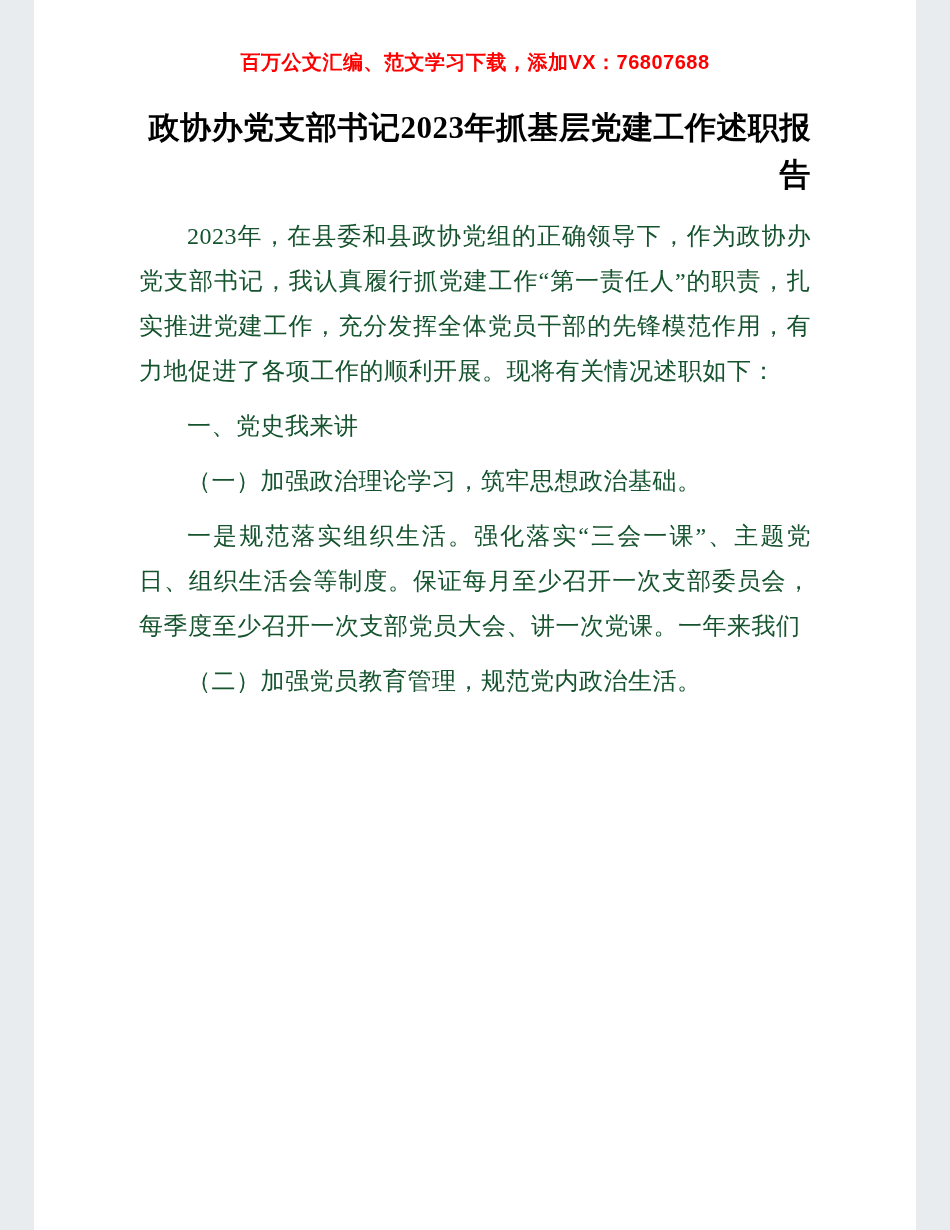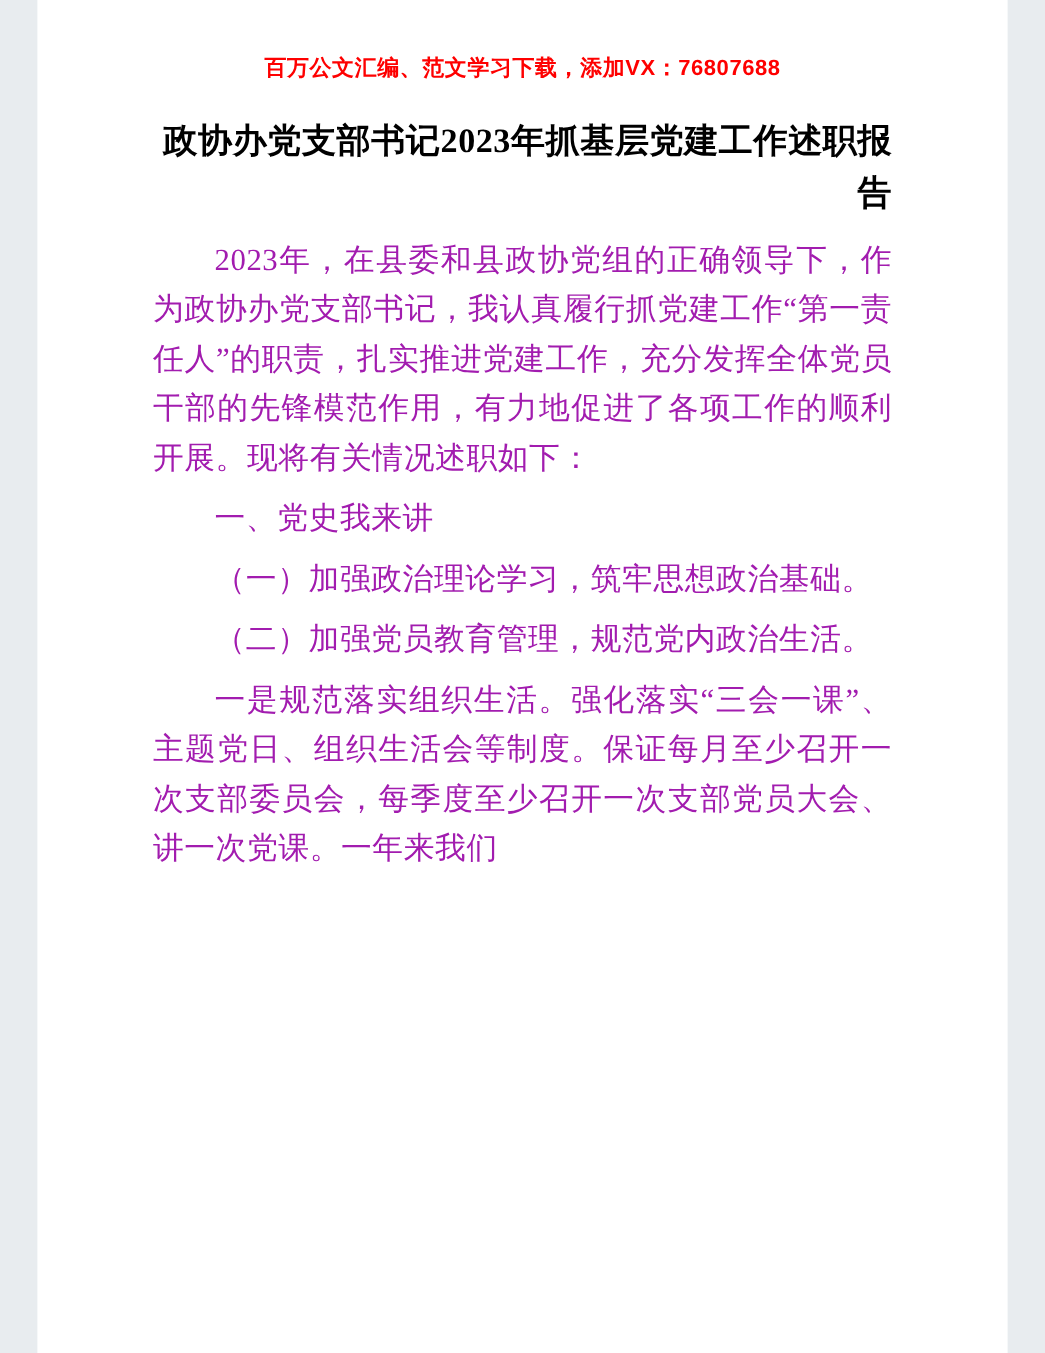--- a/index.html
+++ b/index.html
@@ -42,27 +42,27 @@
     font-size: 31px;
     font-weight: bold;
     text-align: right;
     line-height: 47px;
     letter-spacing: 0.5px;
     margin-bottom: 16px;
     color: #000000;
   }
 
   .para {
-    font-size: 28px;
+    font-size: 24px;
     line-height: 45px;
     text-align: justify;
     text-indent: 2em;
     letter-spacing: 0.5px;
     margin: 10px 0;
-    color: #a21caf;
+    color: #14532d;
   }
 
   .para.section-heading,
   .para.sub-heading {
     margin: 10px 0;
   }
 </style>
 </head>
 <body>
 
@@ -73,18 +73,18 @@
 
     <h1 class="title">政协办党支部书记2023年抓基层党建工作述职报告</h1>
 
     <p class="para body">2023年，在县委和县政协党组的正确领导下，作为政协办党支部书记，我认真履行抓党建工作“第一责任人”的职责，扎实推进党建工作，充分发挥全体党员干部的先锋模范作用，有力地促进了各项工作的顺利开展。现将有关情况述职如下：</p>
 
     <p class="para section-heading">一、党史我来讲</p>
 
     <p class="para sub-heading">（一）加强政治理论学习，筑牢思想政治基础。</p>
 
 
+    <p class="para body">一是规范落实组织生活。强化落实“三会一课”、主题党日、组织生活会等制度。保证每月至少召开一次支部委员会，每季度至少召开一次支部党员大会、讲一次党课。一年来我们</p>
+
     <p class="para sub-heading">（二）加强党员教育管理，规范党内政治生活。</p>
-
-    <p class="para body">一是规范落实组织生活。强化落实“三会一课”、主题党日、组织生活会等制度。保证每月至少召开一次支部委员会，每季度至少召开一次支部党员大会、讲一次党课。一年来我们</p>
 
   </div>
 </div>
 
 </body></html>

